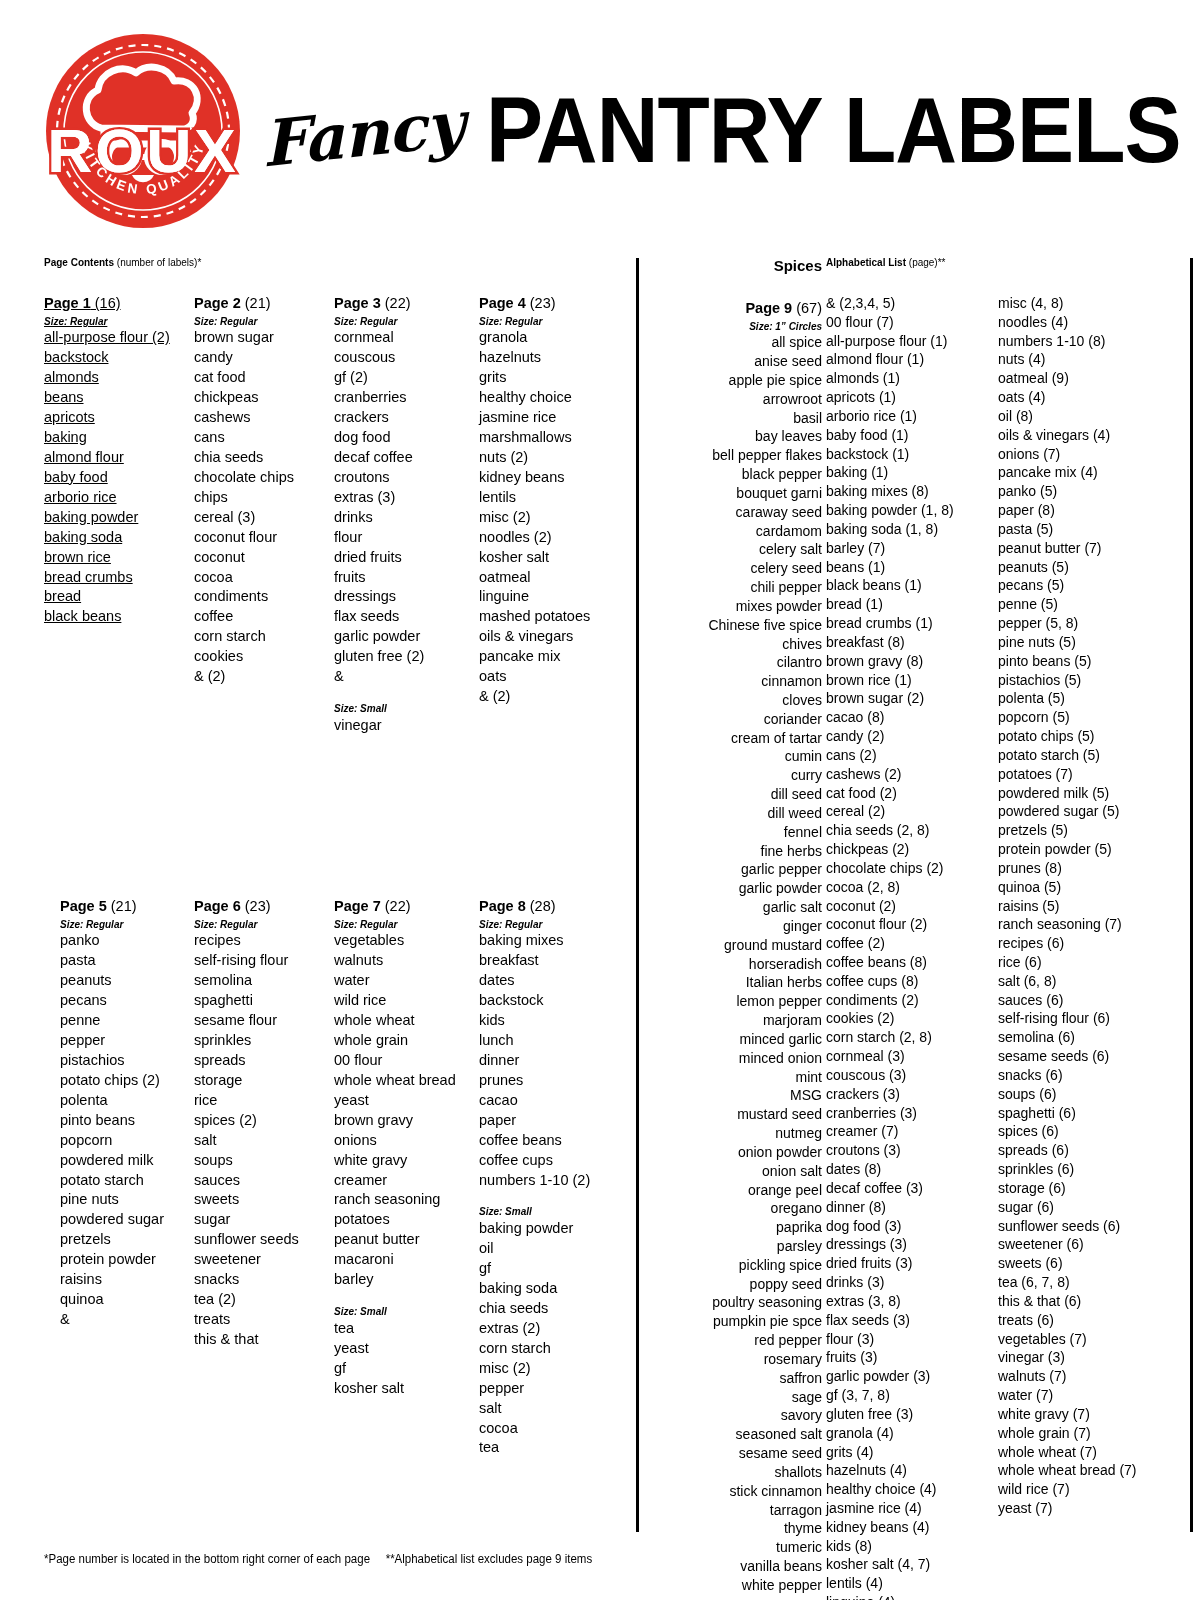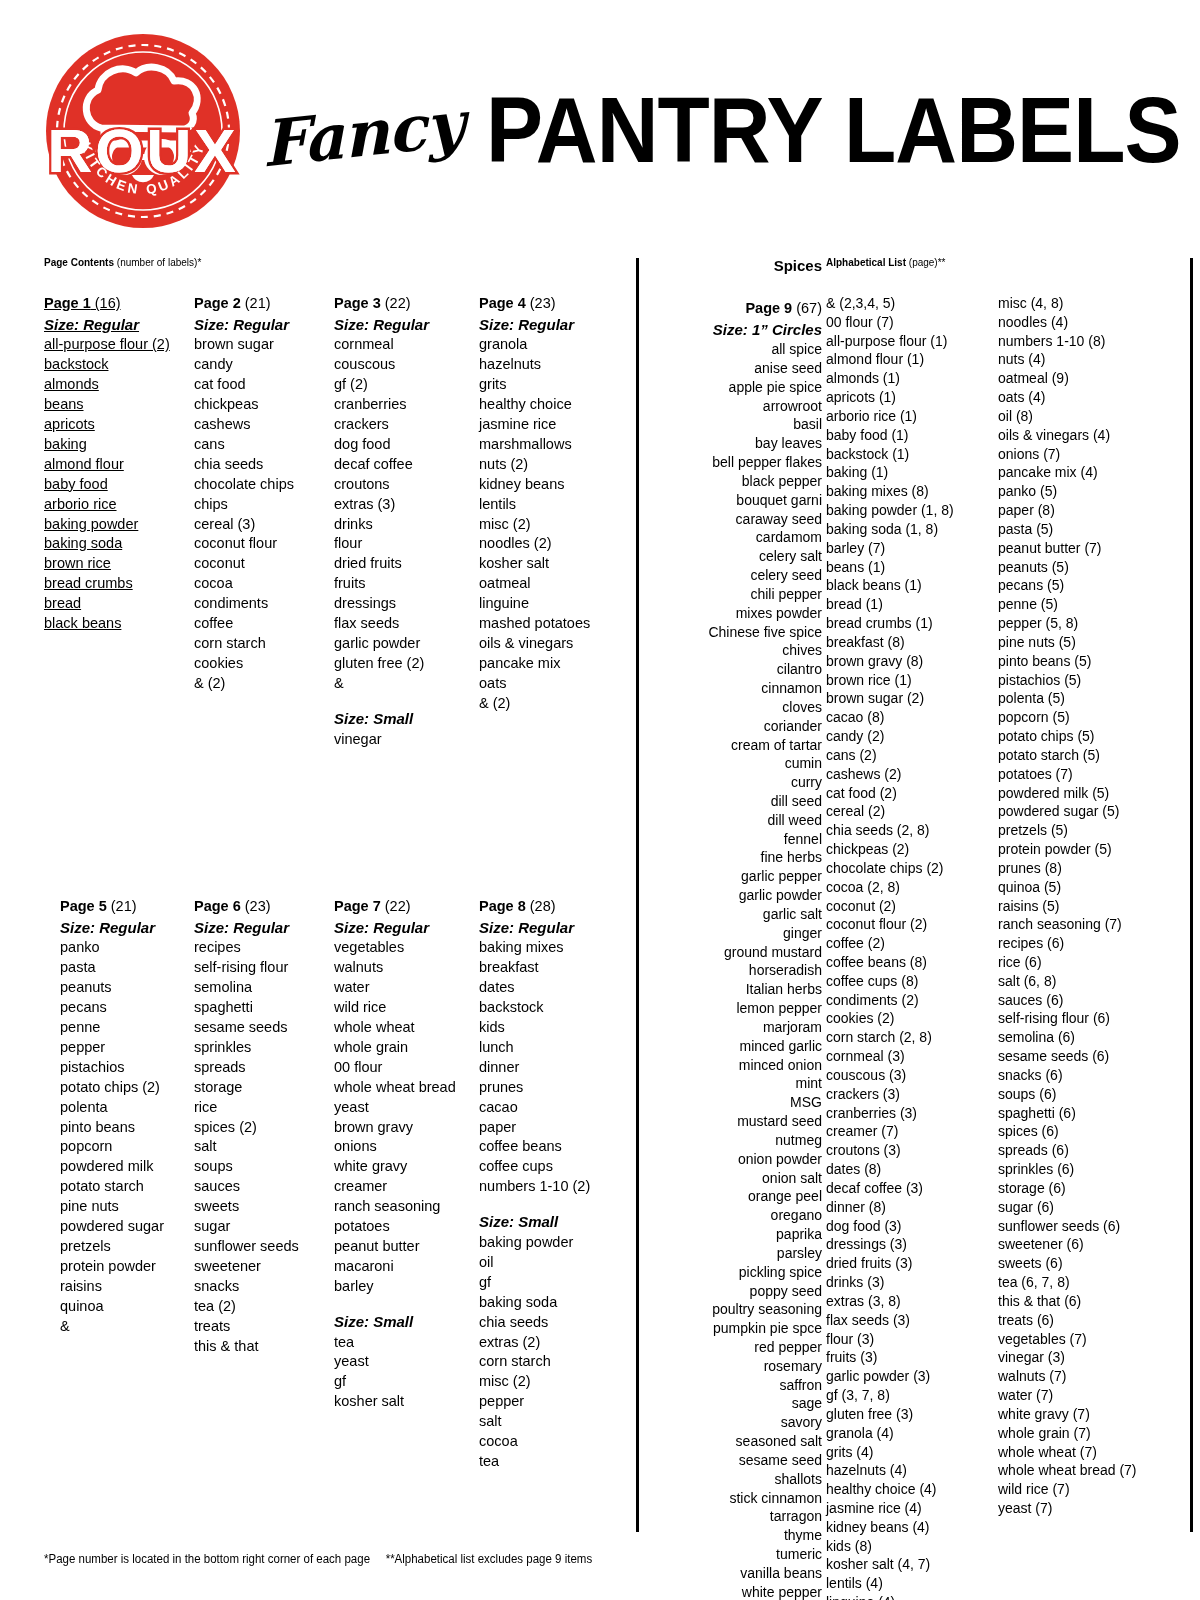--- a/index.html
+++ b/index.html
@@ -70,21 +70,21 @@
   .section-head .light{font-weight:400;}
 
   
   .pc-region{position:absolute;left:0;top:0;width:590px;}
   .pc-grid{
     position:relative;
   }
   .pc-block{position:absolute;width:150px;}
   .pg-title{font-size:14.5px;font-weight:700;line-height:1.35;margin-bottom:1px;}
   .pg-title .light{font-weight:400;}
-  .size-line{font-size:15px;font-style:italic;font-weight:700;line-height:1.37;}
+  .size-line{font-size:10px;font-style:italic;font-weight:700;line-height:1.37;}
   .item{font-size:14.5px;line-height:1.375;white-space:nowrap;}
   .spacer{height:15px;}
 
   
   .spice-region{position:absolute;left:608px;top:0;width:170px;text-align:right;}
   .spice-head{font-size:15px;font-weight:700;margin:0 0 26px 0;line-height:1;}
   .spice-item{font-size:14px;line-height:1.345;white-space:nowrap;}
 
   
   .alpha-region{position:absolute;left:782px;top:0;width:370px;}
@@ -265,21 +265,21 @@
             <div class="item">quinoa</div>
             <div class="item">&amp;</div>
           </div>
           <div class="pc-block" style="left: 150px; top: 603px;">
             <div class="pg-title"><span>Page 6</span><span class="light"> (23)</span></div>
             <div class="size-line">Size: Regular</div>
             <div class="item">recipes</div>
             <div class="item">self-rising flour</div>
             <div class="item">semolina</div>
             <div class="item">spaghetti</div>
-            <div class="item">sesame seeds</div>
+            <div class="item">sesame flour</div>
             <div class="item">sprinkles</div>
             <div class="item">spreads</div>
             <div class="item">storage</div>
             <div class="item">rice</div>
             <div class="item">spices (2)</div>
             <div class="item">salt</div>
             <div class="item">soups</div>
             <div class="item">sauces</div>
             <div class="item">sweets</div>
             <div class="item">sugar</div>

